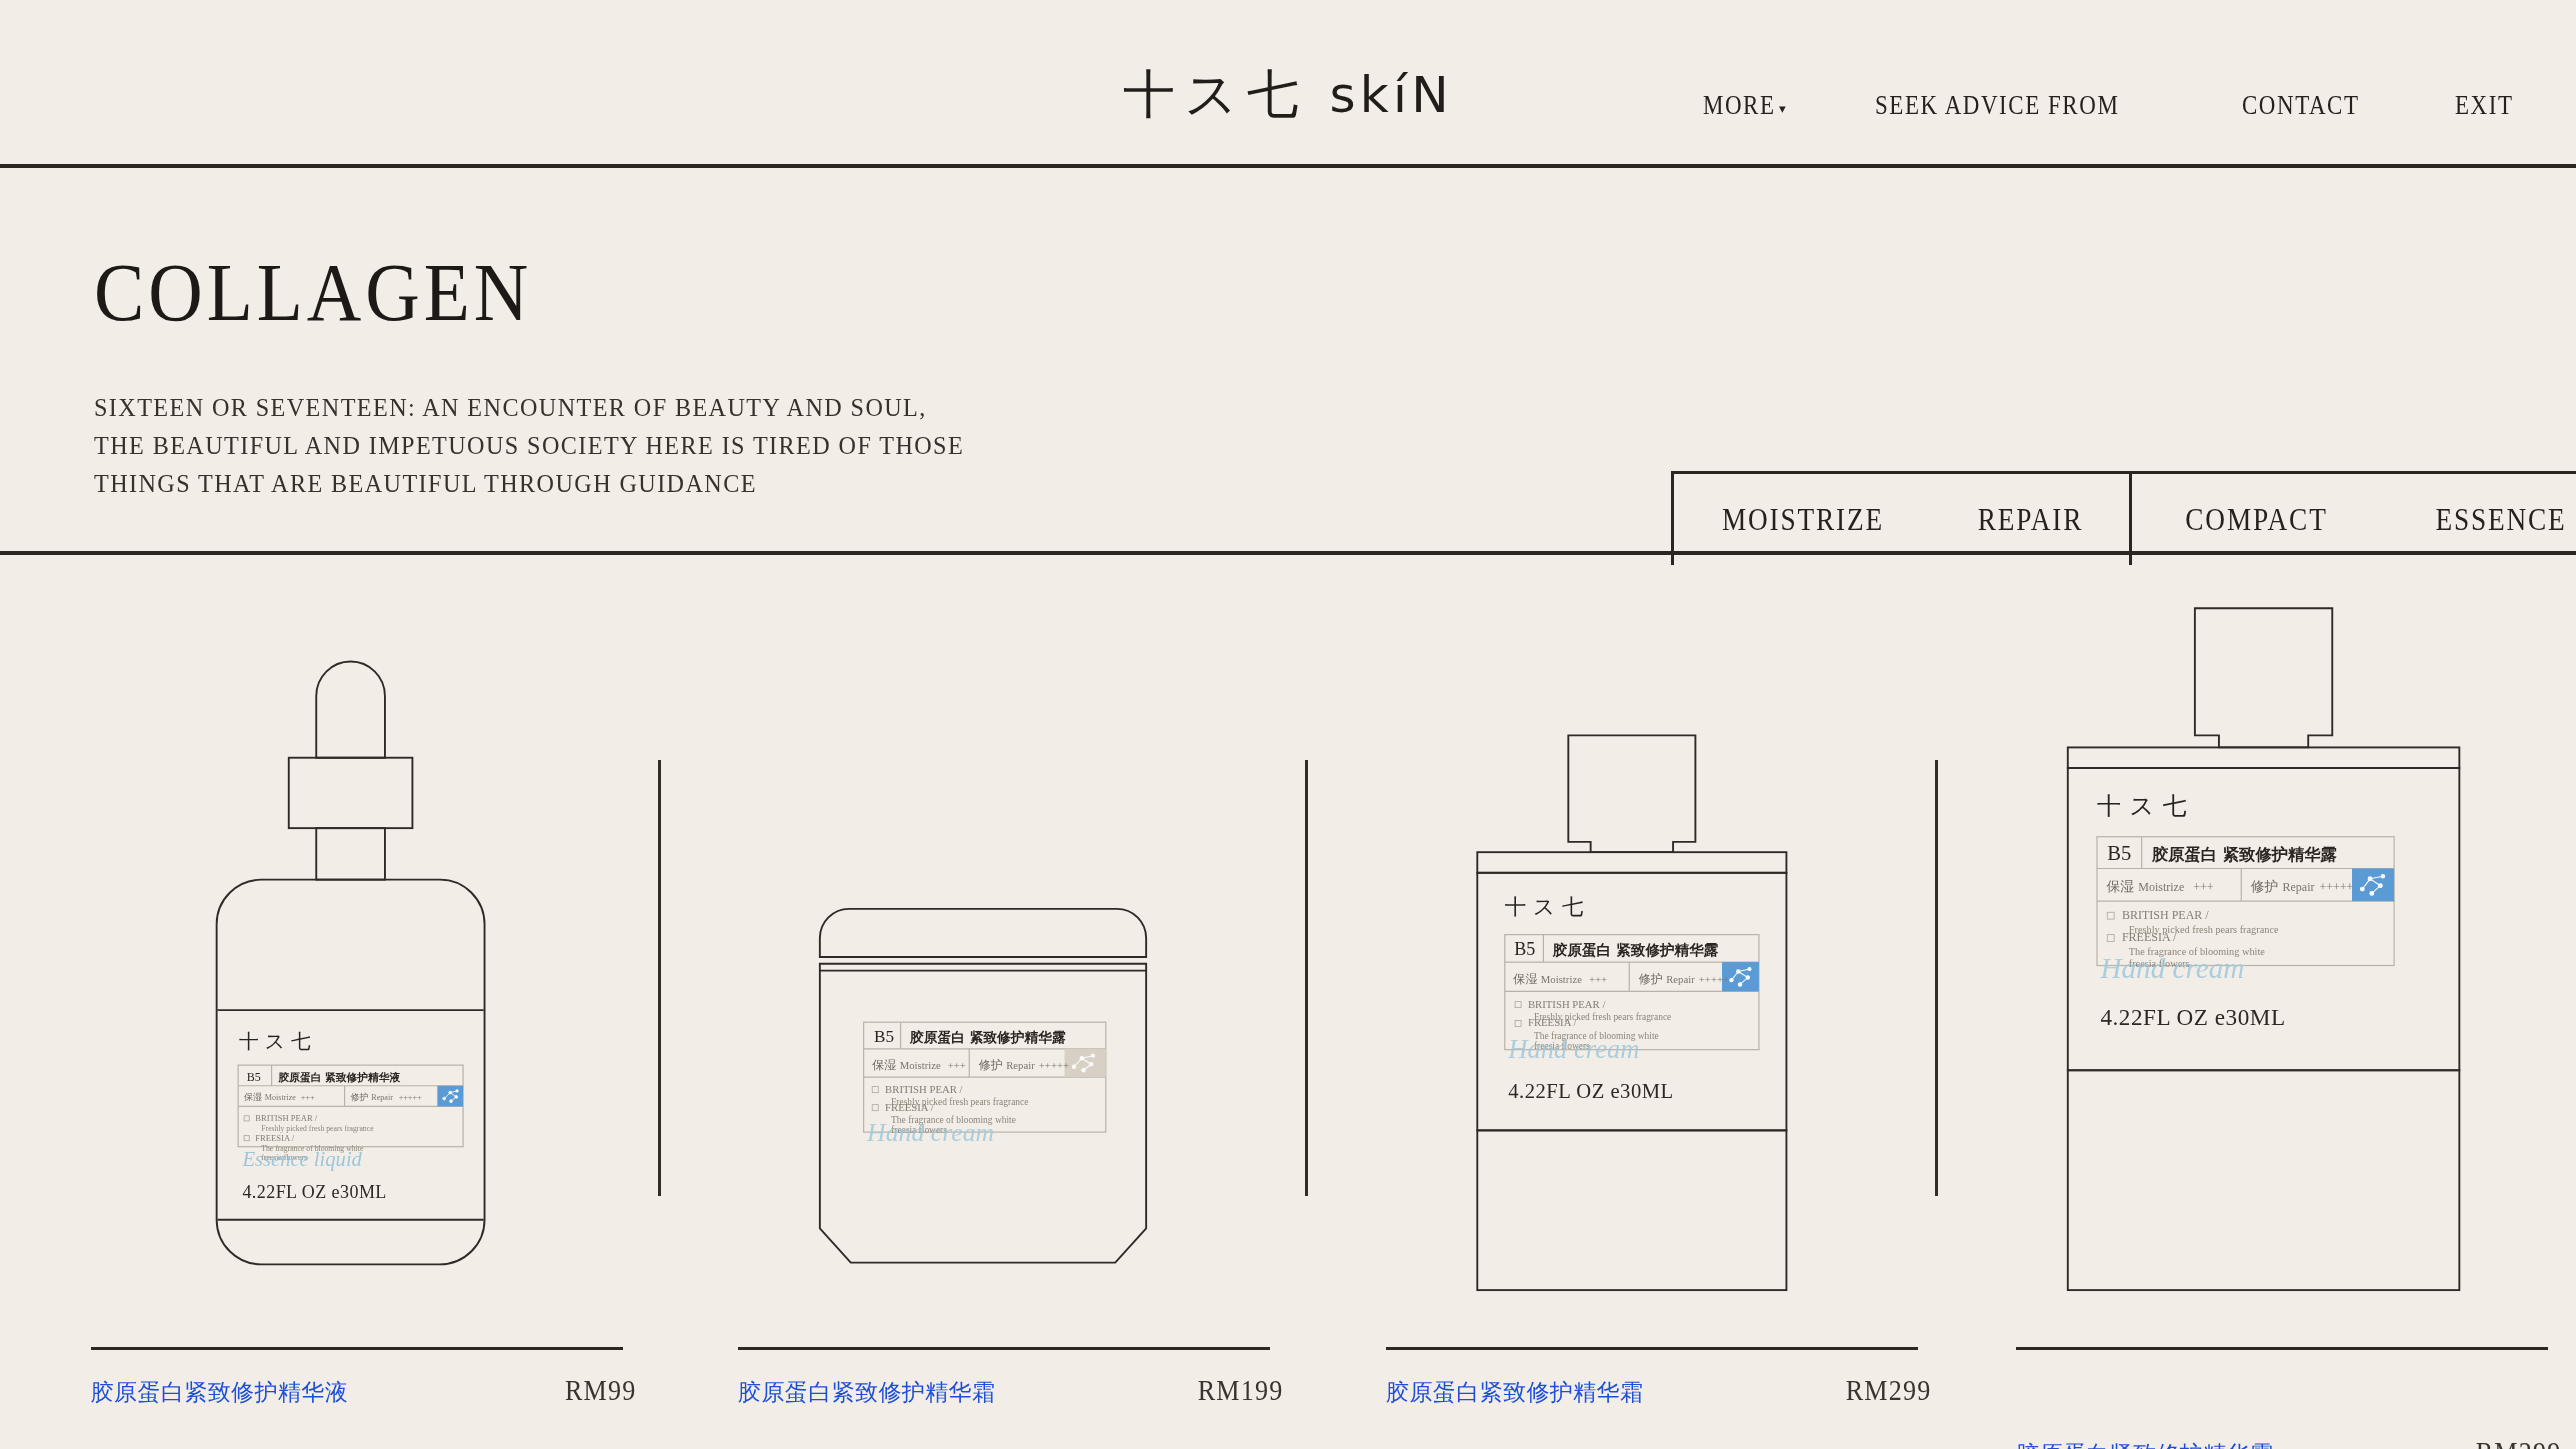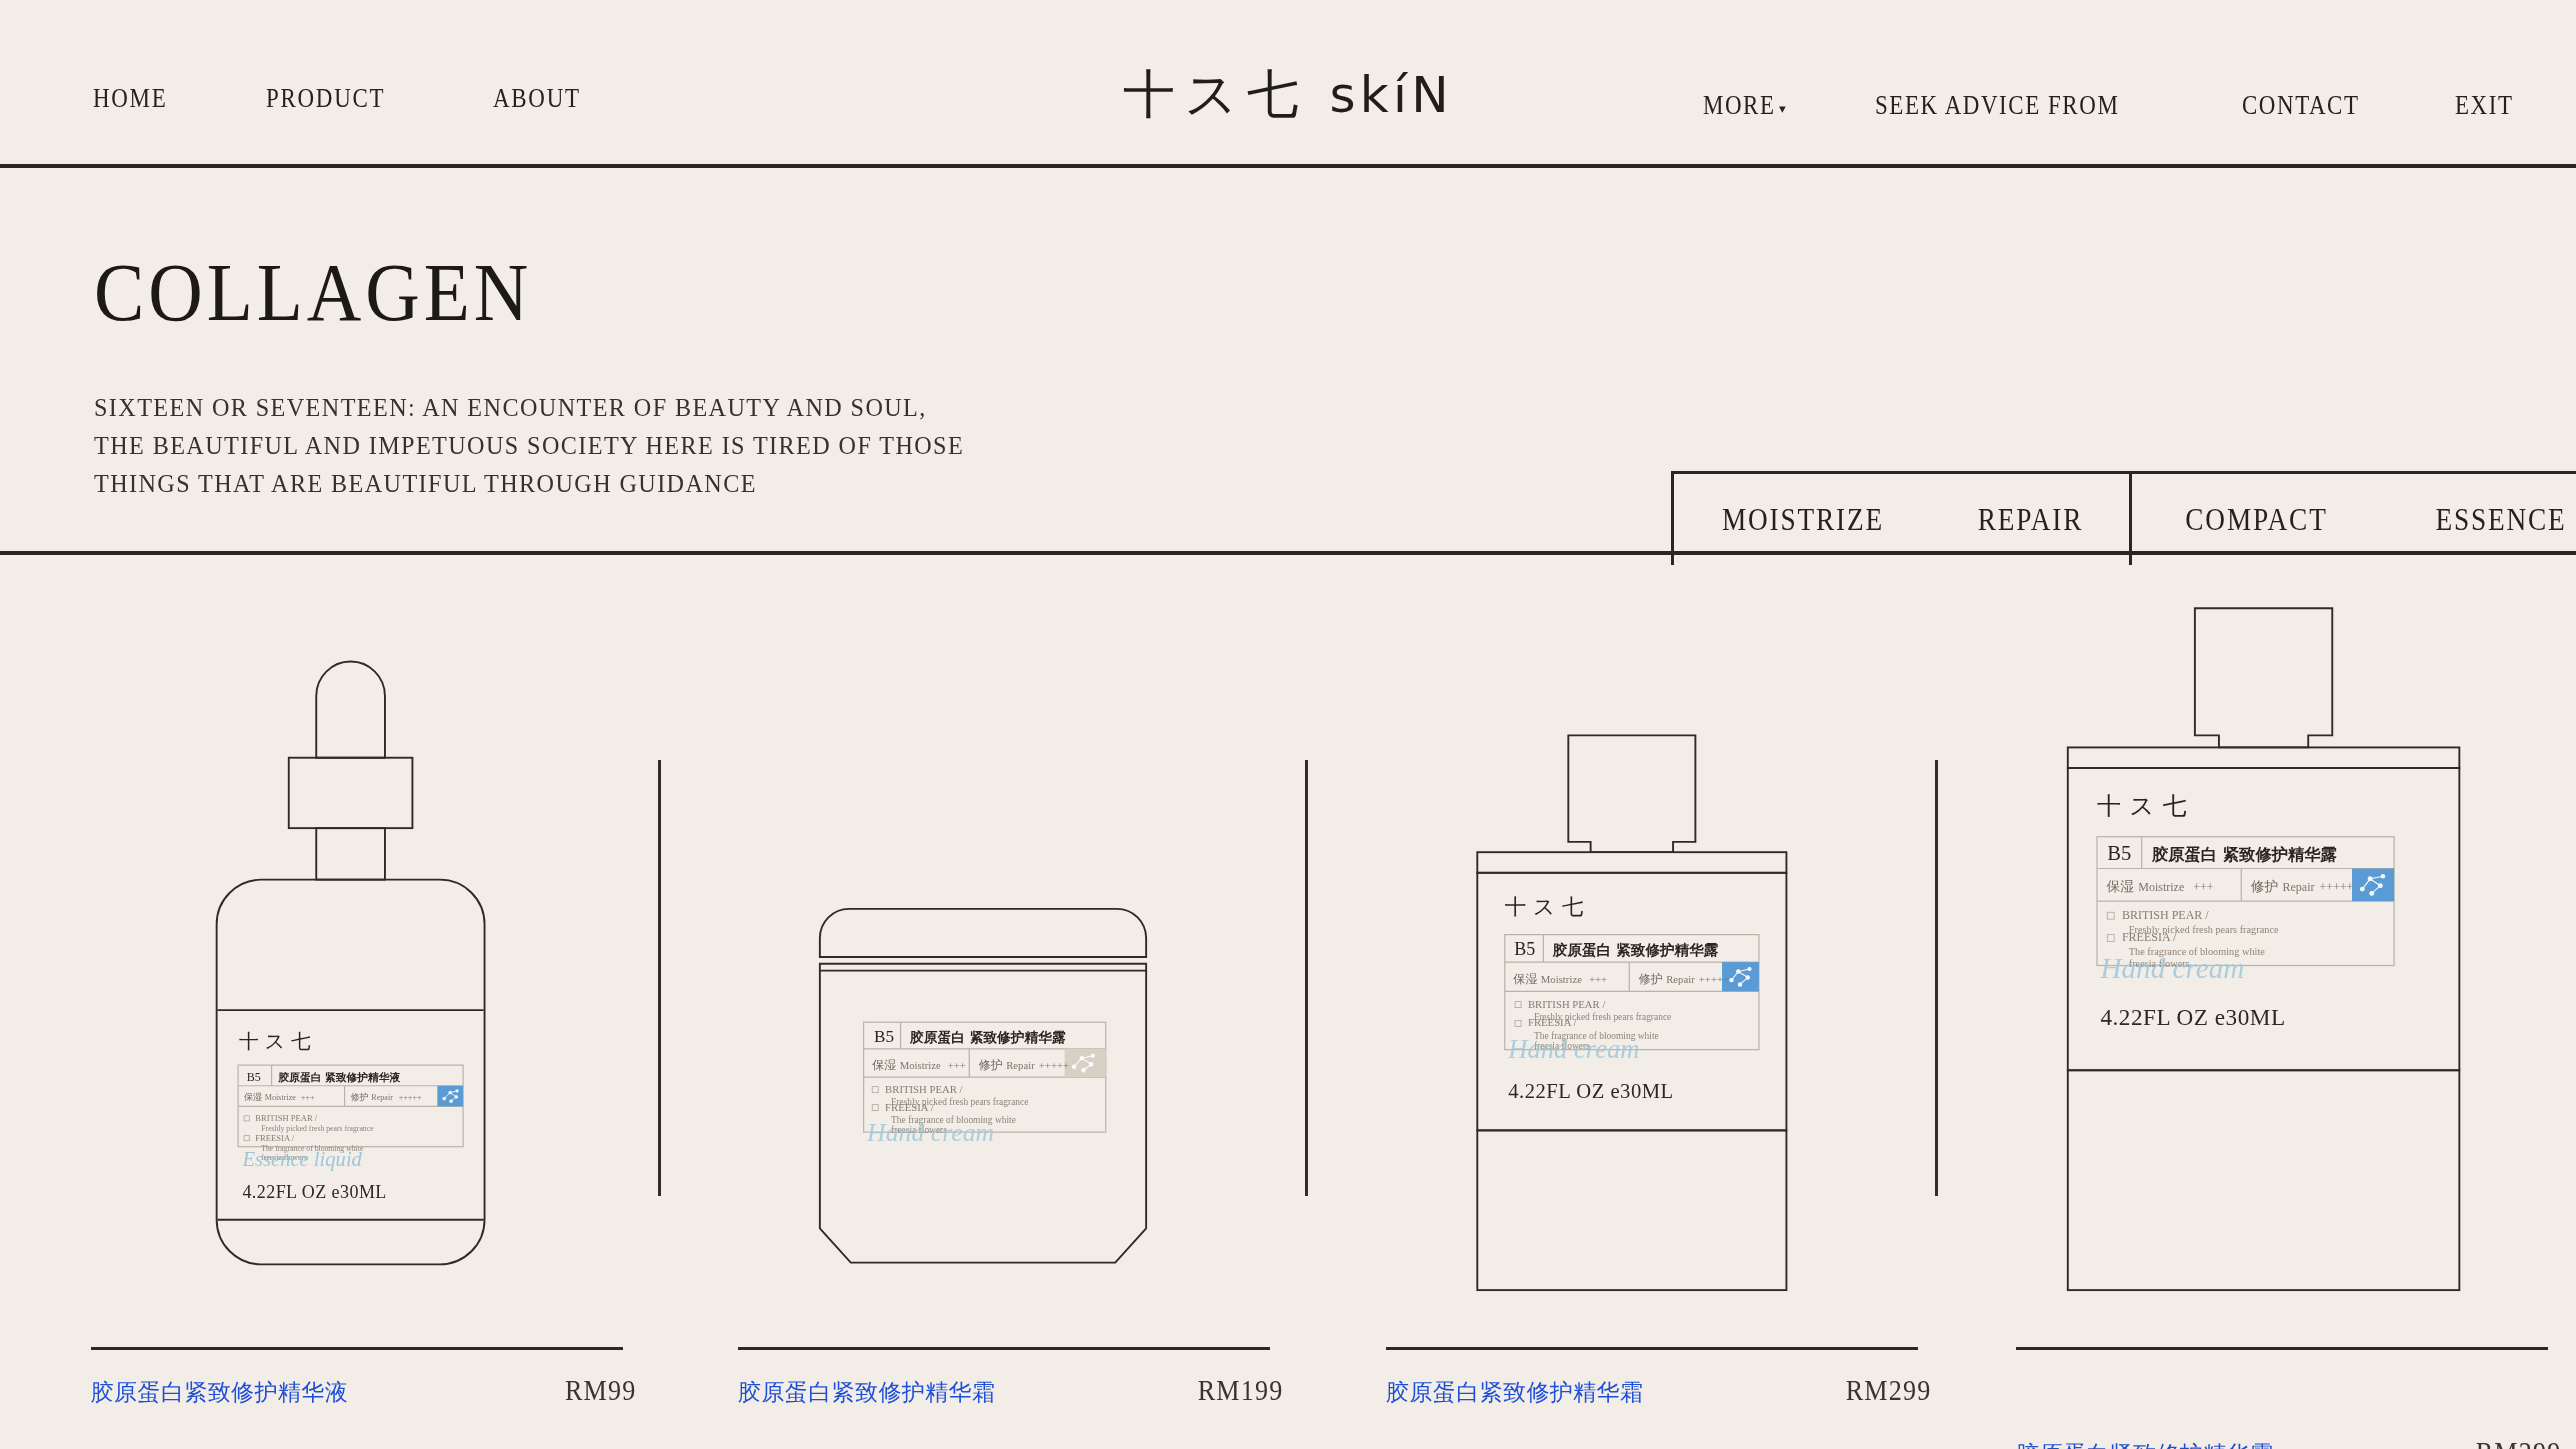--- a/index.html
+++ b/index.html
@@ -123,25 +123,20 @@
 
   
   svg text{ font-family:"Liberation Serif", serif; }
   .svg-cjk{ font-family:"DejaVu Sans", sans-serif; }
 </style>
 </head>
 <body>
 
 <div class="topbar">
 
-  <div class="nav-left">
-    <span class="nav-item">HOME</span>
-    <span class="nav-item">PRODUCT</span>
-    <span class="nav-item">ABOUT</span>
-  </div>
 
   <div class="logo">
     <span class="logo-cjk">十ス七</span>
     <span class="logo-lat">skíN</span>
   </div>
 
   <div class="nav-right">
     <span class="nav-item">
       <span>MORE</span><span class="caret">▾</span>
     </span>

